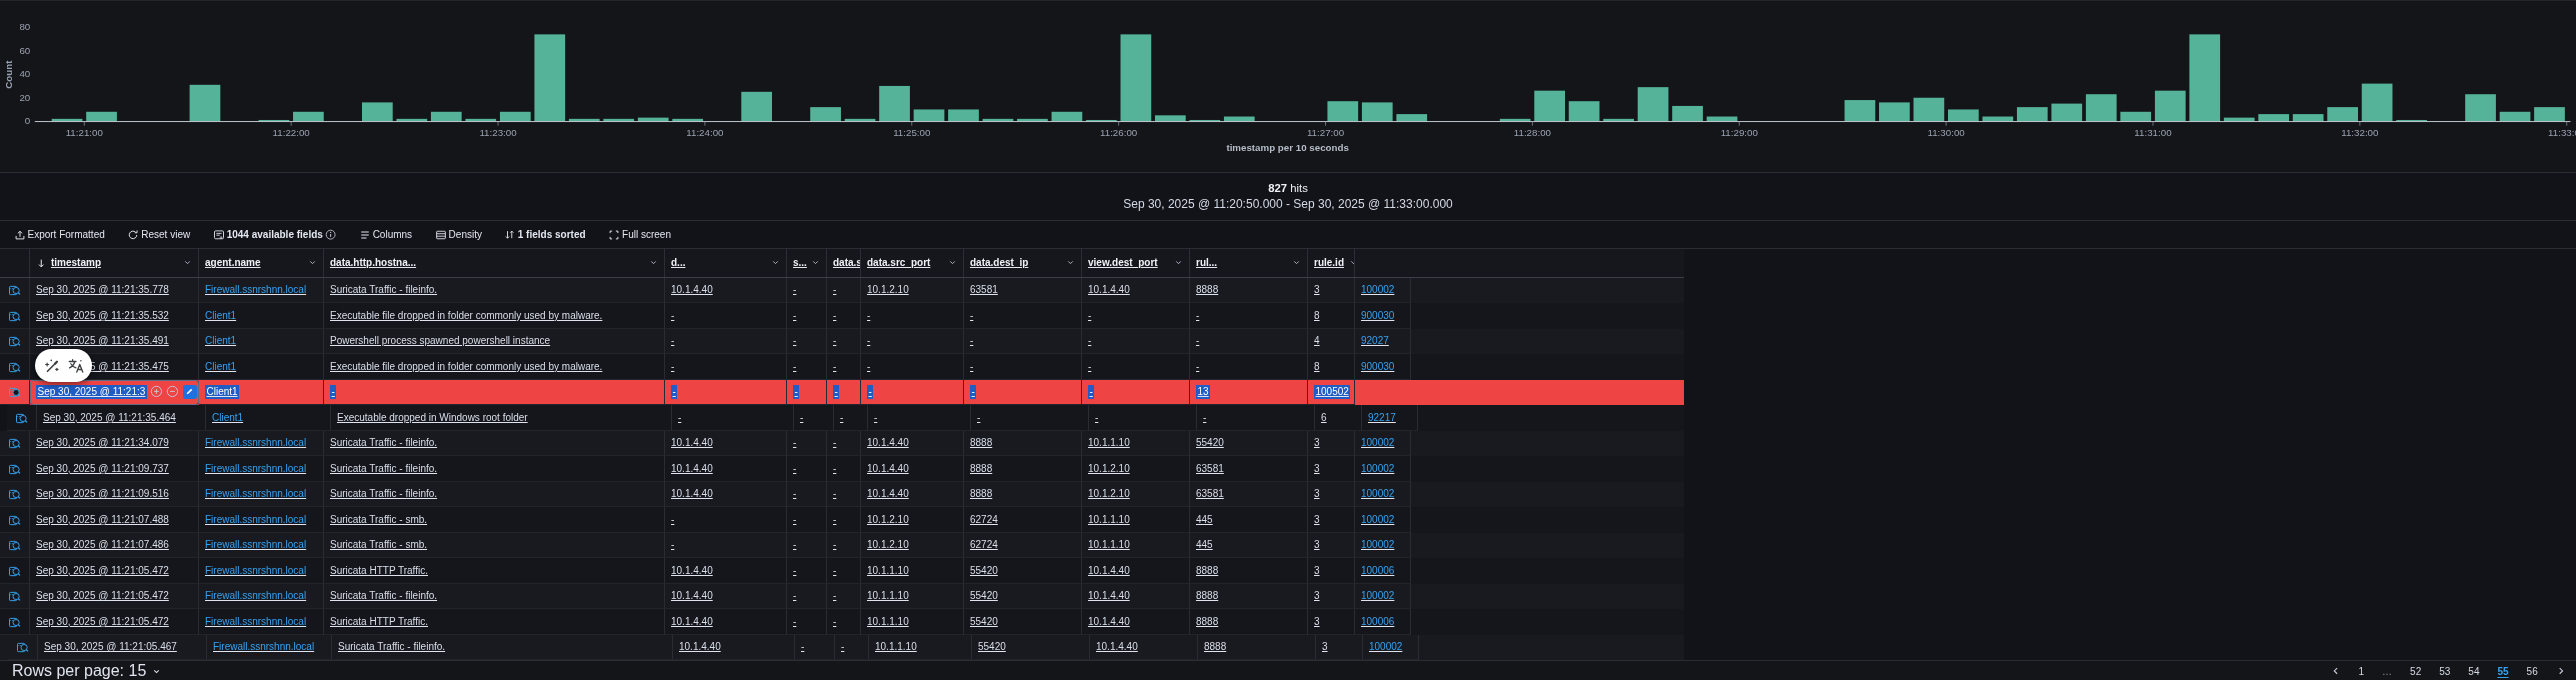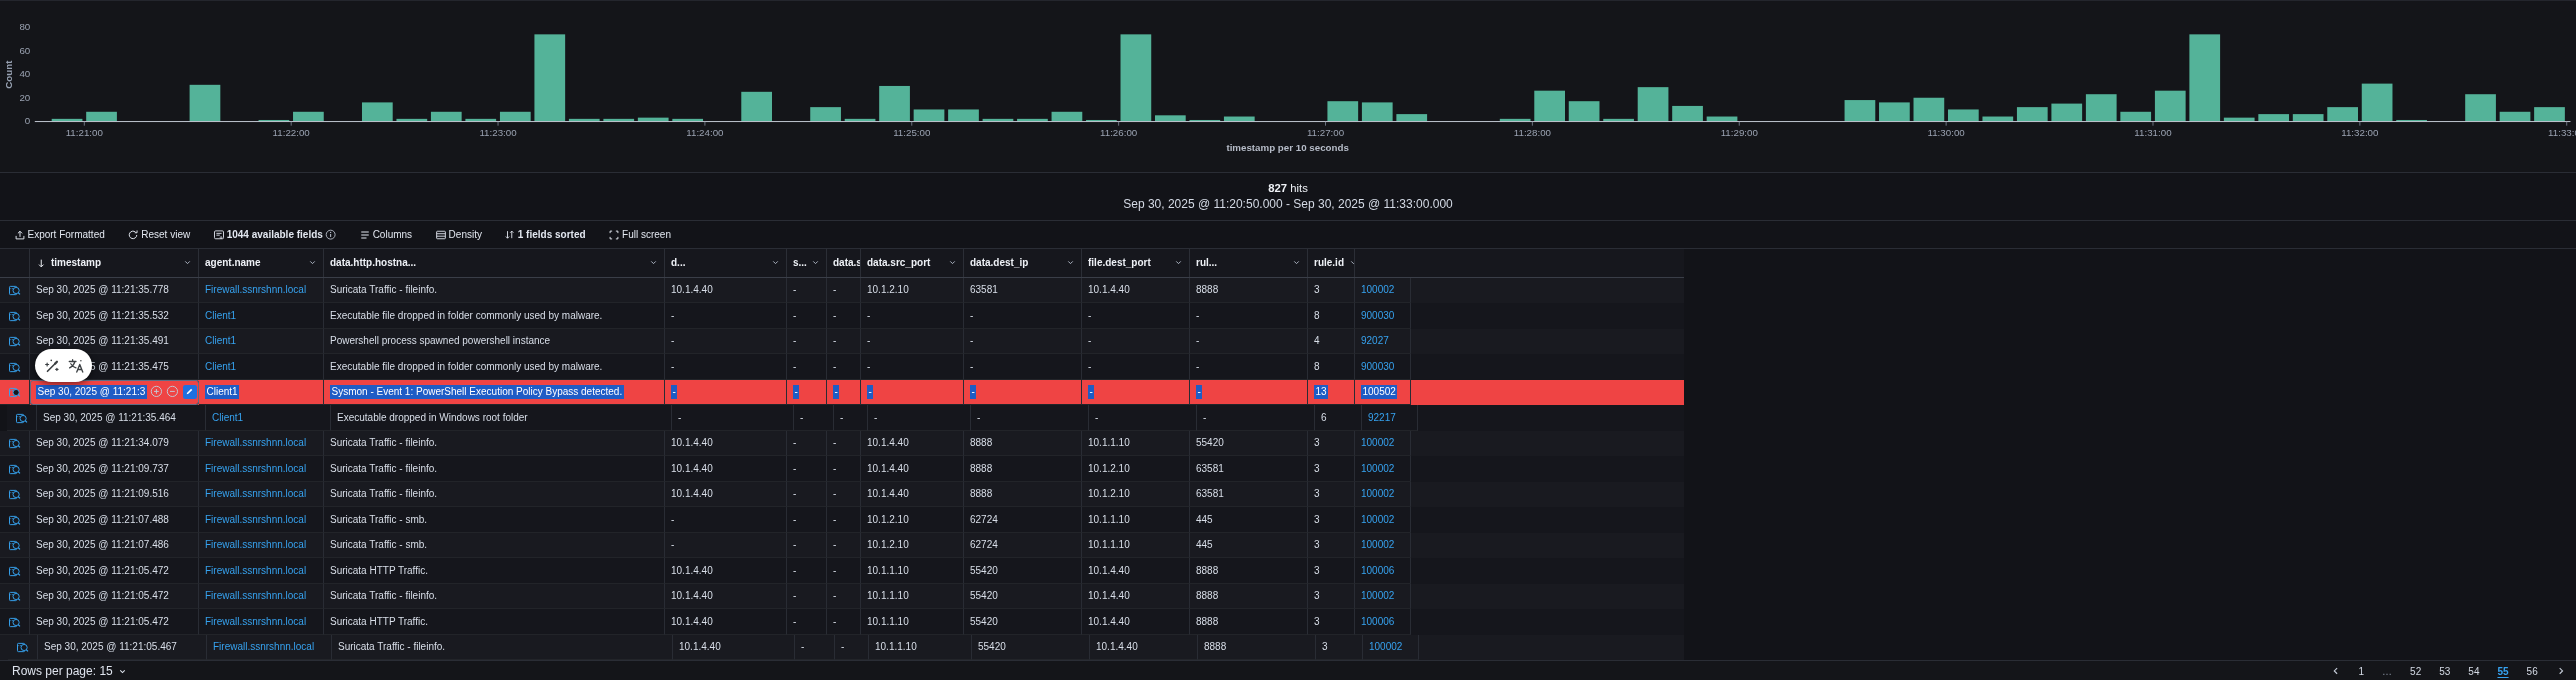--- a/index.html
+++ b/index.html
@@ -11,38 +11,38 @@
   }
   .chart-panel{height:173px;box-sizing:border-box;border-top:0.8px solid #24262d;border-bottom:0.8px solid #2a2d35;background:#141519;}
   .hits-section{height:48px;box-sizing:border-box;border-bottom:0.8px solid #2a2d35;display:flex;flex-direction:column;align-items:center;justify-content:center;gap:3px;}
   .hits-line{font-size:11.3px;color:#eef1f6;}
   .hits-line .hits-count{font-weight:700;}
   .hits-range{font-size:12px;color:#d4dae5;}
   .toolbar{height:28px;box-sizing:border-box;border-bottom:0.8px solid #2a2d35;display:flex;align-items:center;gap:22.5px;padding-left:13.5px;}
   .titem{display:flex;align-items:center;gap:2px;font-size:10px;color:#e2e7f0;cursor:pointer;white-space:nowrap;}
   .titem svg{flex:0 0 auto;}
   .titem .lbl.bold{font-weight:700;}
-  .grid{width:1684px;font-size:10px;}
+  .grid{width:1684px;font-size:10px;text-decoration:underline;}
   .gh{display:grid;height:28.5px;box-sizing:border-box;border-bottom:0.8px solid #3a3e48;background:#16171d;font-weight:700;color:#eef1f6;}
   .gh .hc{display:flex;align-items:center;gap:4.5px;padding:0 6px;border-right:0.8px solid #2b2e36;box-sizing:border-box;overflow:hidden;white-space:nowrap;cursor:pointer;}
   .gh .hc .chev{margin-left:auto;color:#aeb6c4;}
   .gr{display:grid;height:25.5px;box-sizing:border-box;}
   .gr.odd{background:#191a20;}
   .gr.even{background:#15161c;}
   .gr.rowsel{background:#ef4444;}
   .c{display:flex;align-items:center;padding:0 6px;border-right:0.8px solid #292c34;border-bottom:0.8px solid #222429;box-sizing:border-box;overflow:hidden;white-space:nowrap;color:#d9dfe9;}
   .c.ctrl{justify-content:center;padding:0;}
   .link{color:#36a2ef;}
   .sel{background:#1f5cc5;color:#ffffff;padding:1.5px 1.5px;}
   .focus-cell{outline:0.8px solid #5f6d85;outline-offset:-1.5px;border-radius:3px;}
   .cell-actions{display:flex;align-items:center;gap:3.8px;margin-left:3px;flex:0 0 auto;}
   .editchip{width:13.5px;height:13.5px;border-radius:2.3px;background:#1f70e0;display:flex;align-items:center;justify-content:center;}
   .expand-btn{display:flex;align-items:center;justify-content:center;width:100%;height:100%;cursor:pointer;background:none;border:none;padding:0;}
   .gfooter{height:21px;box-sizing:border-box;border-top:0.8px solid #2a2d35;display:flex;align-items:center;justify-content:space-between;padding:0 10.5px 0 12px;background:#141519;}
-  .rpp{display:flex;align-items:center;gap:5.3px;font-size:12px;color:#dfe4ee;cursor:pointer;}
+  .rpp{display:flex;align-items:center;gap:5.3px;font-size:16px;color:#dfe4ee;cursor:pointer;}
   .pager{display:flex;align-items:center;gap:18px;font-size:10px;color:#d4dae5;}
   .pnum{cursor:pointer;}
   .pnum.active{color:#36a2ef;font-weight:700;text-decoration:underline;text-underline-offset:2.3px;}
   .pnum.ellipsis{color:#8a93a3;cursor:default;}
   .ext-popup{position:absolute;left:35px;top:349px;width:57px;height:33px;background:#ffffff;border-radius:18px;display:flex;align-items:center;justify-content:center;gap:6px;z-index:20;box-shadow:0 1.5px 6px rgba(0,0,0,.55);}
   svg{display:block;}
 </style>
 </head>
 <body>
 
@@ -286,21 +286,21 @@
       </div>
       <div class="hc">
         <span>data.dest_ip</span>
         <span class="chev" style="display:flex;">
           <svg width="9" height="9" viewBox="0 0 12 12">
             <path d="M3 4.5 L6 7.5 L9 4.5" fill="none" stroke="currentColor" stroke-width="1.3"></path>
           </svg>
         </span>
       </div>
       <div class="hc">
-        <span>file.dest_port</span>
+        <span>view.dest_port</span>
         <span class="chev" style="display:flex;">
           <svg width="9" height="9" viewBox="0 0 12 12">
             <path d="M3 4.5 L6 7.5 L9 4.5" fill="none" stroke="currentColor" stroke-width="1.3"></path>
           </svg>
         </span>
       </div>
       <div class="hc">
         <span>rul...</span>
         <span class="chev" style="display:flex;">
           <svg width="9" height="9" viewBox="0 0 12 12">
@@ -549,23 +549,20 @@
             <span>
               <svg width="9" height="9" viewBox="0 0 16 16">
                 <path d="M3 13 L3.8 10 L10.8 3 L13 5.2 L6 12.2 Z" fill="#ffffff"></path>
               </svg>
             </span>
           </span>
         </span>
       </div>
       <div class="c">
         <span class="sel">Client1</span>
-      </div>
-      <div class="c">
-        <span class="sel">Sysmon - Event 1: PowerShell Execution Policy Bypass detected.</span>
       </div>
       <div class="c">
         <span class="sel">-</span>
       </div>
       <div class="c">
         <span class="sel">-</span>
       </div>
       <div class="c">
         <span class="sel">-</span>
       </div>

